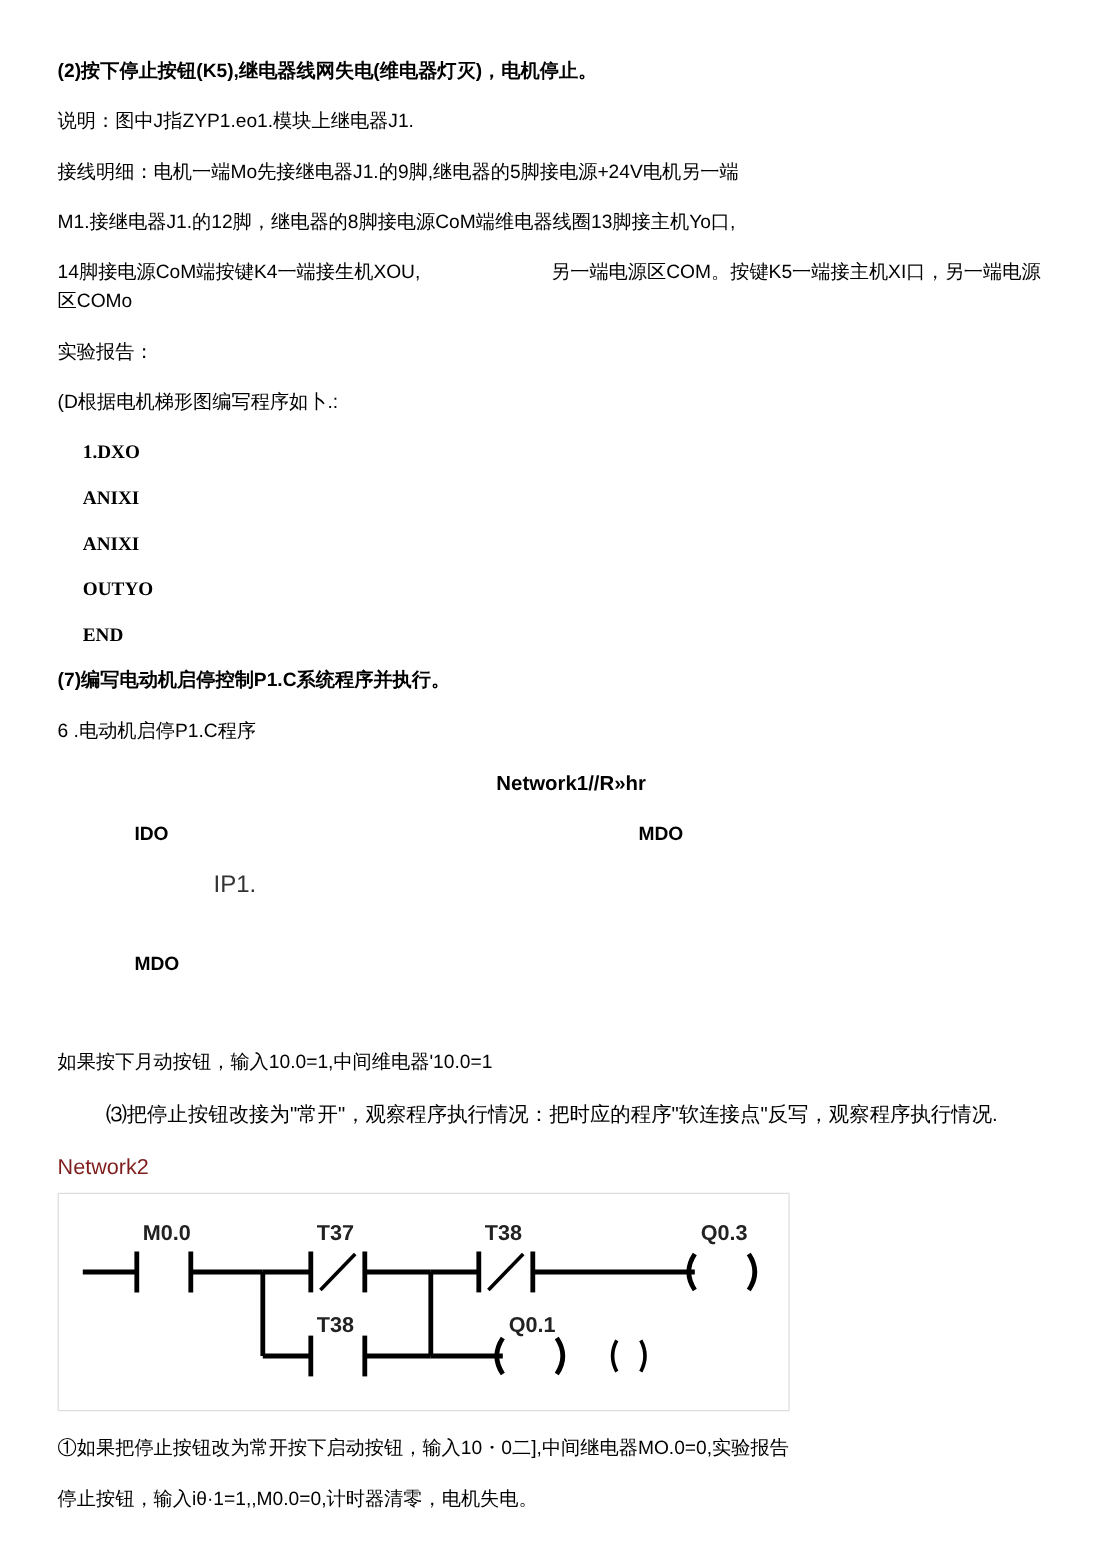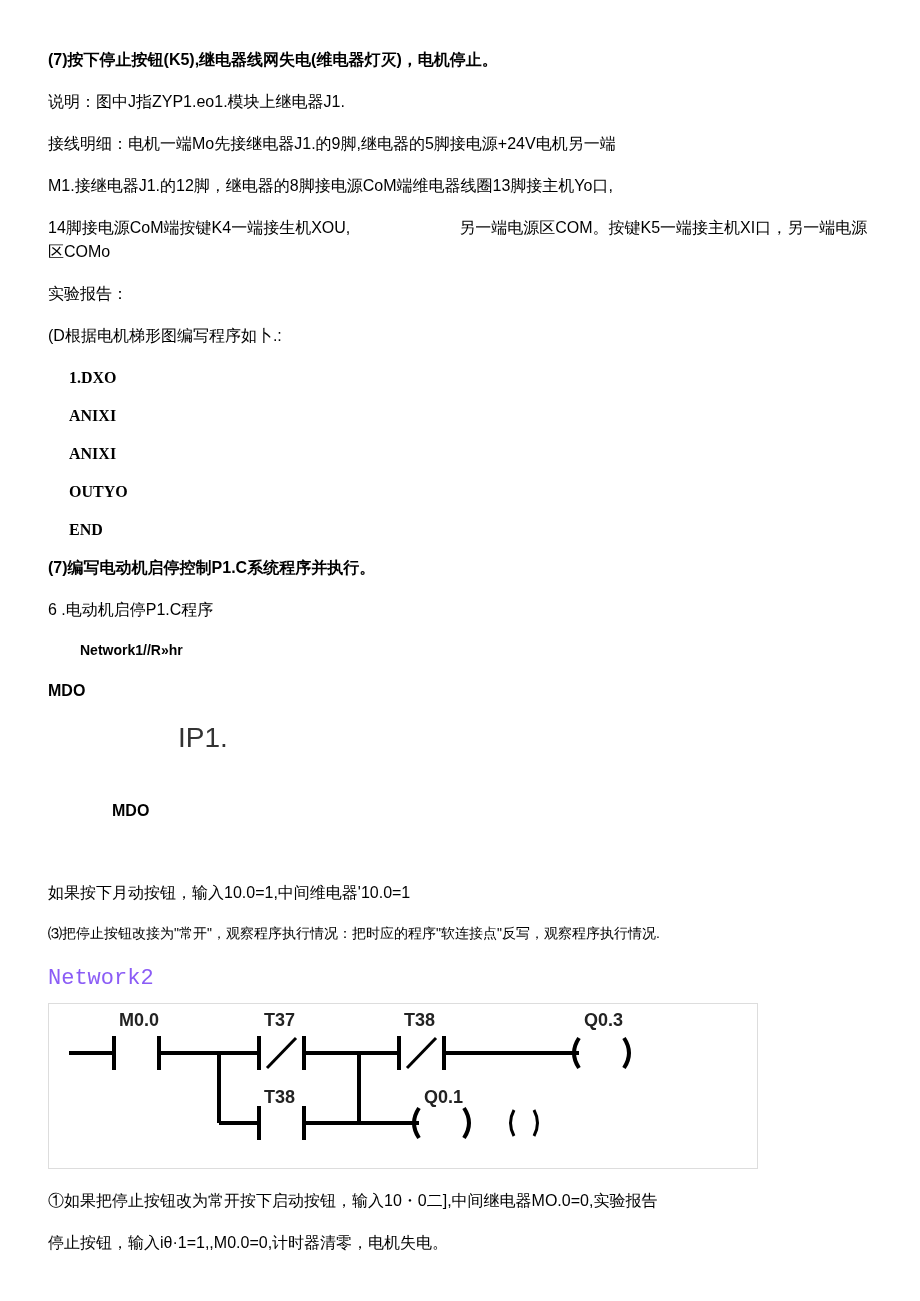--- a/index.html
+++ b/index.html
@@ -27,45 +27,45 @@
   .indent1 { margin-left: 32px; }
   .indent2 { margin-left: 64px; }
   .row-io {
     display: flex;
     margin-bottom: 14px;
   }
   .row-io .left { flex: 0 0 420px; }
   .row-io .right { flex: 1; }
   .ip1 {
     font-family: Arial, sans-serif;
-    font-size: 28px;
+    font-size: 20px;
     color: #333;
     margin-left: 130px;
     margin-bottom: 40px;
   }
   .network2 {
-    font-family: Liberation Mono, monospace;
-    font-size: 22px;
-    color: #8b5cf6;
+    font-family: Liberation Sans, sans-serif;
+    font-size: 18px;
+    color: #7f1d1d;
     margin-bottom: 8px;
   }
   .ladder-box {
     border: 1px solid #ddd;
-    width: 710px;
-    padding: 4px 10px 10px 10px;
+    width: 610px;
+    padding: 20px 10px 10px 10px;
     margin-bottom: 20px;
     box-sizing: border-box;
   }
   svg { display: block; }
-  .small { font-size: 14px; }
+  .small { font-size: 17px; text-align: center; }
 </style>
 </head>
 <body>
 
-<p><span class="bold">(7)按下停止按钮(K5),继电器线网失电(维电器灯灭)，电机停止。</span></p>
+<p><span class="bold">(2)按下停止按钮(K5),继电器线网失电(维电器灯灭)，电机停止。</span></p>
 
 <p>说明：图中J指ZYP1.eo1.模块上继电器J1.</p>
 
 <p>接线明细：电机一端Mo先接继电器J1.的9脚,继电器的5脚接电源+24V电机另一端</p>
 
 <p>M1.接继电器J1.的12脚，继电器的8脚接电源CoM端维电器线圈13脚接主机Yo口,</p>
 
 <p>
   <span>14脚接电源CoM端按键K4一端接生机XOU,</span>
   <span style="display:inline-block;width:100px"></span>
@@ -82,20 +82,21 @@
 <p class="code-line">OUTYO</p>
 <p class="code-line">END</p>
 
 <p><span class="bold">(7)编写电动机启停控制P1.C系统程序并执行。</span></p>
 
 <p>6 .电动机启停P1.C程序</p>
 
 <p class="bold indent1 small">Network1//R»hr</p>
 
 <div class="row-io bold">
+  <span class="left indent2">IDO</span>
   <span class="right">MDO</span>
 </div>
 
 <div class="ip1">IP1.</div>
 
 <p class="bold indent2">MDO</p>
 
 <div style="height:40px"></div>
 
 <p>如果按下月动按钮，输入10.0=1,中间维电器'10.0=1</p>

